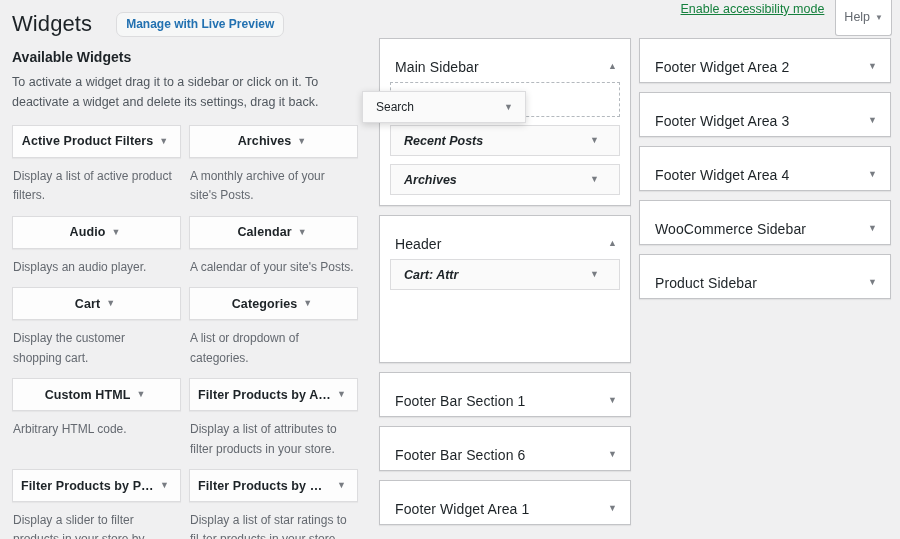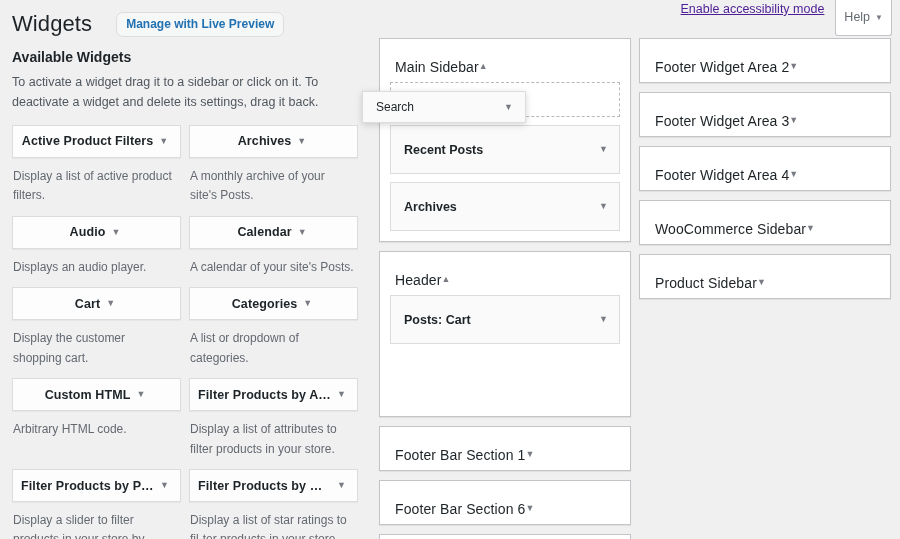--- a/index.html
+++ b/index.html
@@ -24,21 +24,21 @@
     top: 0;
     right: 8px;
     display: flex;
     align-items: flex-start;
     gap: 11px;
     height: 20px;
     z-index: 40;
   }
   .a11y-link {
     font-size: 12.5px;
-    color: #4c1d95;
+    color: #15803d;
     text-decoration: underline;
     line-height: 18px;
     cursor: pointer;
     white-space: nowrap;
   }
   .help-tab {
     background: #fff;
     border: 1px solid #c3c4c7;
     border-top: none;
     border-radius: 0 0 3px 3px;
@@ -174,20 +174,21 @@
     background: #fff;
     border: 1px solid #c3c4c7;
     box-shadow: 0 1px 1px rgba(0,0,0,.06);
     margin-bottom: 9px;
     box-sizing: border-box;
   }
   .sidebar-head {
     height: 43px;
     display: flex;
     align-items: center;
+    justify-content: space-between;
     padding: 12px 13px 0 15px;
     box-sizing: border-box;
     cursor: pointer;
   }
   .sidebar-head .sname {
     font-size: 14px;
     font-weight: 400;
     color: #1d2327;
     letter-spacing: .1px;
   }
@@ -196,28 +197,29 @@
     color: #787c82;
     line-height: 1;
   }
   .sidebar-body {
     padding: 0 10px 10px 10px;
   }
 
   .inner-widget {
     background: #fafafa;
     border: 1px solid #dcdcde;
-    height: 49px;
+    height: 31px;
     display: flex;
     align-items: center;
     justify-content: space-between;
-    padding: 0 11px 0 13px;
+    padding: 0 20px 0 13px;
     box-sizing: border-box;
     margin-bottom: 8px;
     cursor: move;
+    font-style: italic;
   }
   .inner-widget:last-child { margin-bottom: 0; }
   .inner-widget .iwtitle {
     font-size: 12.5px;
     font-weight: 700;
     color: #1d2327;
   }
   .inner-widget .caret {
     font-size: 9px;
     color: #787c82;
@@ -377,21 +379,21 @@
         </div>
       </div>
     </div>
     <div class="sidebar-box">
       <div class="sidebar-head">
         <span class="sname">Header</span>
         <span class="toggle">▲</span>
       </div>
       <div class="sidebar-body">
         <div class="inner-widget">
-          <span class="iwtitle">Posts: Cart</span>
+          <span class="iwtitle">Cart: Attr</span>
           <span class="caret">▼</span>
         </div>
         <div class="spacer-empty"></div>
       </div>
     </div>
     <div class="sidebar-box">
       <div class="sidebar-head">
         <span class="sname">Footer Bar Section 1</span>
         <span class="toggle">▼</span>
       </div>

